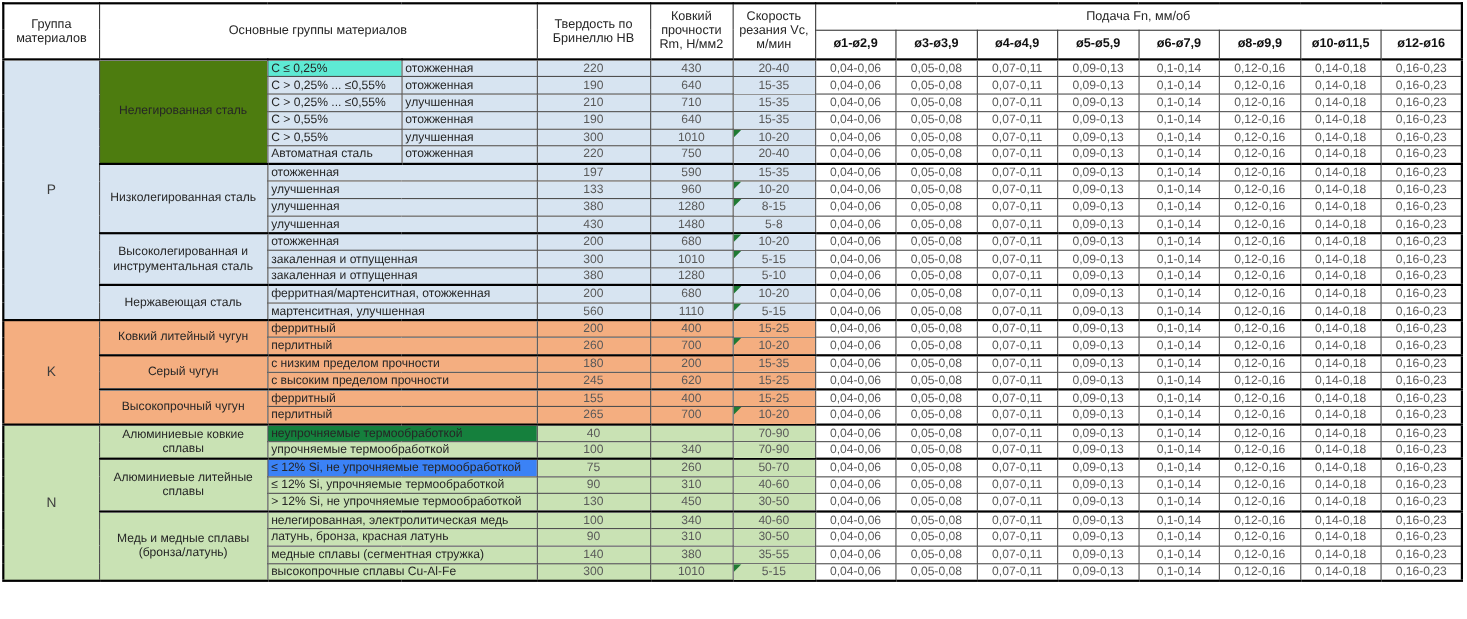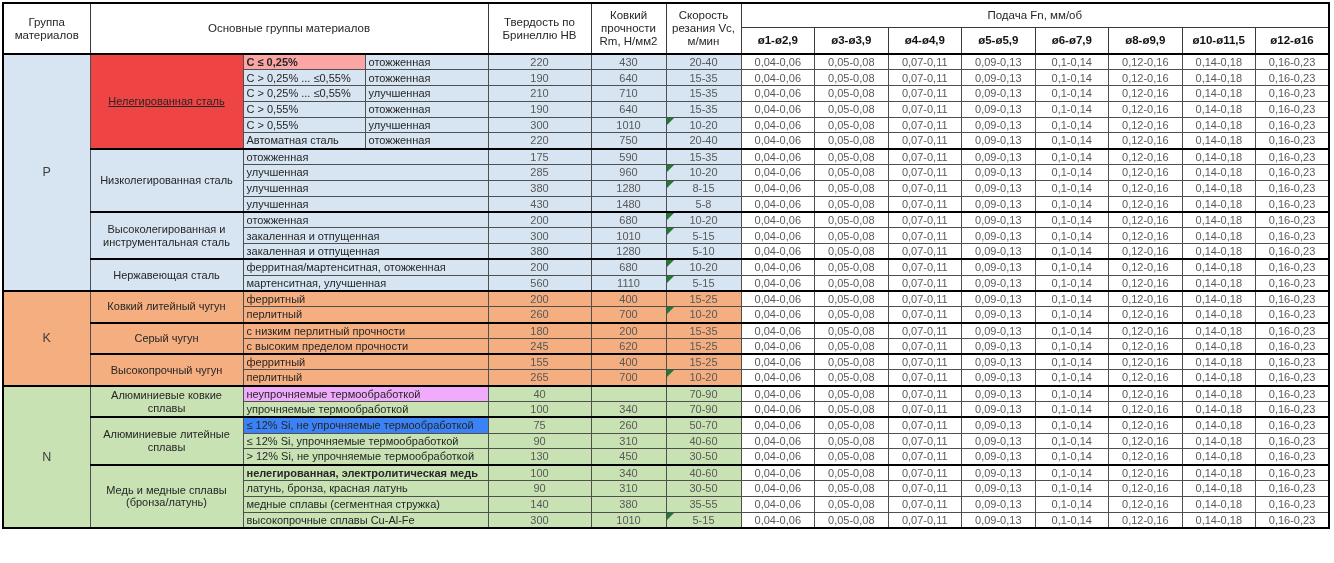--- a/index.html
+++ b/index.html
@@ -84,22 +84,22 @@
         <th>ø5-ø5,9</th>
         <th>ø6-ø7,9</th>
         <th>ø8-ø9,9</th>
         <th>ø10-ø11,5</th>
         <th>ø12-ø16</th>
       </tr>
     </thead>
     <tbody>
         <tr>
           <td class="code bb-thick" rowspan="15" style="background-color: rgb(215, 228, 241);">P</td>
-          <td class="mat bb-thick" rowspan="6" style="background-color: #ef4444; text-decoration: underline;">Нелегированная сталь</td>
-          <td class="desc" style="background-color: #fca5a5; font-weight: bold;">C ≤ 0,25%</td>
+          <td class="mat bb-thick" rowspan="6" style="background-color: #4d7c0f;">Нелегированная сталь</td>
+          <td class="desc" style="background-color: #5eead4;">C ≤ 0,25%</td>
           <td class="desc" style="background-color: rgb(215, 228, 241);">отожженная</td>
           <td class="num" style="background-color: rgb(215, 228, 241);">220</td>
           <td class="num" style="background-color: rgb(215, 228, 241);">430</td>
           <td class="num vc" style="background-color: rgb(215, 228, 241);">20-40</td>
           <td class="num feed" style="background-color: rgb(255, 255, 255);">0,04-0,06</td>
           <td class="num feed" style="background-color: rgb(255, 255, 255);">0,05-0,08</td>
           <td class="num feed" style="background-color: rgb(255, 255, 255);">0,07-0,11</td>
           <td class="num feed" style="background-color: rgb(255, 255, 255);">0,09-0,13</td>
           <td class="num feed" style="background-color: rgb(255, 255, 255);">0,1-0,14</td>
           <td class="num feed" style="background-color: rgb(255, 255, 255);">0,12-0,16</td>
@@ -177,35 +177,35 @@
           <td class="num feed" style="background-color: rgb(255, 255, 255);">0,07-0,11</td>
           <td class="num feed" style="background-color: rgb(255, 255, 255);">0,09-0,13</td>
           <td class="num feed" style="background-color: rgb(255, 255, 255);">0,1-0,14</td>
           <td class="num feed" style="background-color: rgb(255, 255, 255);">0,12-0,16</td>
           <td class="num feed" style="background-color: rgb(255, 255, 255);">0,14-0,18</td>
           <td class="num feed" style="background-color: rgb(255, 255, 255);">0,16-0,23</td>
         </tr>
         <tr>
           <td class="mat bb-thick" rowspan="4" style="background-color: rgb(215, 228, 241);">Низколегированная сталь</td>
           <td class="desc" colspan="2" style="background-color: rgb(215, 228, 241);">отожженная</td>
-          <td class="num" style="background-color: rgb(215, 228, 241);">175</td>
+          <td class="num" style="background-color: rgb(215, 228, 241);">197</td>
           <td class="num" style="background-color: rgb(215, 228, 241);">590</td>
           <td class="num vc" style="background-color: rgb(215, 228, 241);">15-35</td>
           <td class="num feed" style="background-color: rgb(255, 255, 255);">0,04-0,06</td>
           <td class="num feed" style="background-color: rgb(255, 255, 255);">0,05-0,08</td>
           <td class="num feed" style="background-color: rgb(255, 255, 255);">0,07-0,11</td>
           <td class="num feed" style="background-color: rgb(255, 255, 255);">0,09-0,13</td>
           <td class="num feed" style="background-color: rgb(255, 255, 255);">0,1-0,14</td>
           <td class="num feed" style="background-color: rgb(255, 255, 255);">0,12-0,16</td>
           <td class="num feed" style="background-color: rgb(255, 255, 255);">0,14-0,18</td>
           <td class="num feed" style="background-color: rgb(255, 255, 255);">0,16-0,23</td>
         </tr>
         <tr>
           <td class="desc" colspan="2" style="background-color: rgb(215, 228, 241);">улучшенная</td>
-          <td class="num" style="background-color: rgb(215, 228, 241);">285</td>
+          <td class="num" style="background-color: rgb(215, 228, 241);">133</td>
           <td class="num" style="background-color: rgb(215, 228, 241);">960</td>
           <td class="num vc" style="background-color: rgb(215, 228, 241);">10-20<span class="tri" style="border-top-color: rgb(31, 122, 51);"></span></td>
           <td class="num feed" style="background-color: rgb(255, 255, 255);">0,04-0,06</td>
           <td class="num feed" style="background-color: rgb(255, 255, 255);">0,05-0,08</td>
           <td class="num feed" style="background-color: rgb(255, 255, 255);">0,07-0,11</td>
           <td class="num feed" style="background-color: rgb(255, 255, 255);">0,09-0,13</td>
           <td class="num feed" style="background-color: rgb(255, 255, 255);">0,1-0,14</td>
           <td class="num feed" style="background-color: rgb(255, 255, 255);">0,12-0,16</td>
           <td class="num feed" style="background-color: rgb(255, 255, 255);">0,14-0,18</td>
           <td class="num feed" style="background-color: rgb(255, 255, 255);">0,16-0,23</td>
@@ -335,21 +335,21 @@
           <td class="num feed" style="background-color: rgb(255, 255, 255);">0,05-0,08</td>
           <td class="num feed" style="background-color: rgb(255, 255, 255);">0,07-0,11</td>
           <td class="num feed" style="background-color: rgb(255, 255, 255);">0,09-0,13</td>
           <td class="num feed" style="background-color: rgb(255, 255, 255);">0,1-0,14</td>
           <td class="num feed" style="background-color: rgb(255, 255, 255);">0,12-0,16</td>
           <td class="num feed" style="background-color: rgb(255, 255, 255);">0,14-0,18</td>
           <td class="num feed" style="background-color: rgb(255, 255, 255);">0,16-0,23</td>
         </tr>
         <tr>
           <td class="mat bb-thick" rowspan="2" style="background-color: rgb(244, 174, 128);">Серый чугун</td>
-          <td class="desc" colspan="2" style="background-color: rgb(244, 174, 128);">с низким перлитный прочности</td>
+          <td class="desc" colspan="2" style="background-color: rgb(244, 174, 128);">с низким пределом прочности</td>
           <td class="num" style="background-color: rgb(244, 174, 128);">180</td>
           <td class="num" style="background-color: rgb(244, 174, 128);">200</td>
           <td class="num vc" style="background-color: rgb(244, 174, 128);">15-35</td>
           <td class="num feed" style="background-color: rgb(255, 255, 255);">0,04-0,06</td>
           <td class="num feed" style="background-color: rgb(255, 255, 255);">0,05-0,08</td>
           <td class="num feed" style="background-color: rgb(255, 255, 255);">0,07-0,11</td>
           <td class="num feed" style="background-color: rgb(255, 255, 255);">0,09-0,13</td>
           <td class="num feed" style="background-color: rgb(255, 255, 255);">0,1-0,14</td>
           <td class="num feed" style="background-color: rgb(255, 255, 255);">0,12-0,16</td>
           <td class="num feed" style="background-color: rgb(255, 255, 255);">0,14-0,18</td>
@@ -394,21 +394,21 @@
           <td class="num feed" style="background-color: rgb(255, 255, 255);">0,07-0,11</td>
           <td class="num feed" style="background-color: rgb(255, 255, 255);">0,09-0,13</td>
           <td class="num feed" style="background-color: rgb(255, 255, 255);">0,1-0,14</td>
           <td class="num feed" style="background-color: rgb(255, 255, 255);">0,12-0,16</td>
           <td class="num feed" style="background-color: rgb(255, 255, 255);">0,14-0,18</td>
           <td class="num feed" style="background-color: rgb(255, 255, 255);">0,16-0,23</td>
         </tr>
         <tr>
           <td class="code bb-thick" rowspan="9" style="background-color: rgb(201, 226, 180);">N</td>
           <td class="mat bb-thick" rowspan="2" style="background-color: rgb(201, 226, 180);">Алюминиевые ковкие сплавы</td>
-          <td class="desc" colspan="2" style="background-color: #f0abfc; margin-top: 48px;">неупрочняемые термообработкой</td>
+          <td class="desc" colspan="2" style="background-color: #15803d; margin-top: 48px;">неупрочняемые термообработкой</td>
           <td class="num" style="background-color: rgb(201, 226, 180);">40</td>
           <td class="num" style="background-color: rgb(201, 226, 180);"></td>
           <td class="num vc" style="background-color: rgb(201, 226, 180);">70-90</td>
           <td class="num feed" style="background-color: rgb(255, 255, 255);">0,04-0,06</td>
           <td class="num feed" style="background-color: rgb(255, 255, 255);">0,05-0,08</td>
           <td class="num feed" style="background-color: rgb(255, 255, 255);">0,07-0,11</td>
           <td class="num feed" style="background-color: rgb(255, 255, 255);">0,09-0,13</td>
           <td class="num feed" style="background-color: rgb(255, 255, 255);">0,1-0,14</td>
           <td class="num feed" style="background-color: rgb(255, 255, 255);">0,12-0,16</td>
           <td class="num feed" style="background-color: rgb(255, 255, 255);">0,14-0,18</td>
@@ -466,21 +466,21 @@
           <td class="num feed" style="background-color: rgb(255, 255, 255);">0,05-0,08</td>
           <td class="num feed" style="background-color: rgb(255, 255, 255);">0,07-0,11</td>
           <td class="num feed" style="background-color: rgb(255, 255, 255);">0,09-0,13</td>
           <td class="num feed" style="background-color: rgb(255, 255, 255);">0,1-0,14</td>
           <td class="num feed" style="background-color: rgb(255, 255, 255);">0,12-0,16</td>
           <td class="num feed" style="background-color: rgb(255, 255, 255);">0,14-0,18</td>
           <td class="num feed" style="background-color: rgb(255, 255, 255);">0,16-0,23</td>
         </tr>
         <tr>
           <td class="mat bb-thick" rowspan="4" style="background-color: rgb(201, 226, 180);">Медь и медные сплавы (бронза/латунь)</td>
-          <td class="desc" colspan="2" style="background-color: rgb(201, 226, 180); font-weight: bold;">нелегированная, электролитическая медь</td>
+          <td class="desc" colspan="2" style="background-color: rgb(201, 226, 180);">нелегированная, электролитическая медь</td>
           <td class="num" style="background-color: rgb(201, 226, 180);">100</td>
           <td class="num" style="background-color: rgb(201, 226, 180);">340</td>
           <td class="num vc" style="background-color: rgb(201, 226, 180);">40-60</td>
           <td class="num feed" style="background-color: rgb(255, 255, 255);">0,04-0,06</td>
           <td class="num feed" style="background-color: rgb(255, 255, 255);">0,05-0,08</td>
           <td class="num feed" style="background-color: rgb(255, 255, 255);">0,07-0,11</td>
           <td class="num feed" style="background-color: rgb(255, 255, 255);">0,09-0,13</td>
           <td class="num feed" style="background-color: rgb(255, 255, 255);">0,1-0,14</td>
           <td class="num feed" style="background-color: rgb(255, 255, 255);">0,12-0,16</td>
           <td class="num feed" style="background-color: rgb(255, 255, 255);">0,14-0,18</td>

